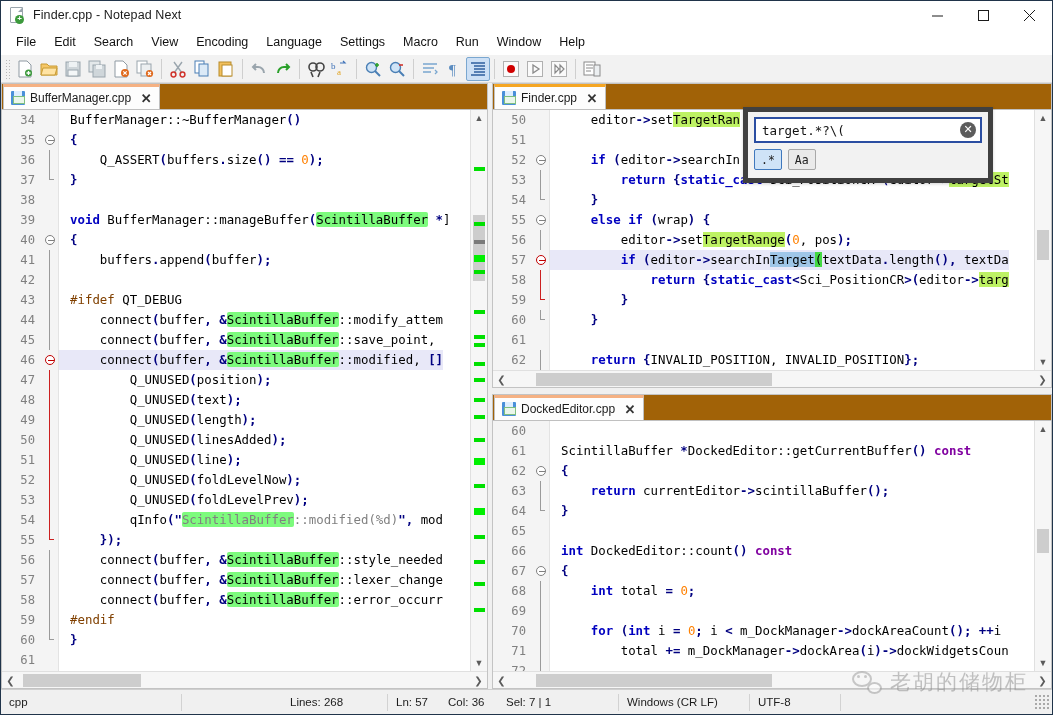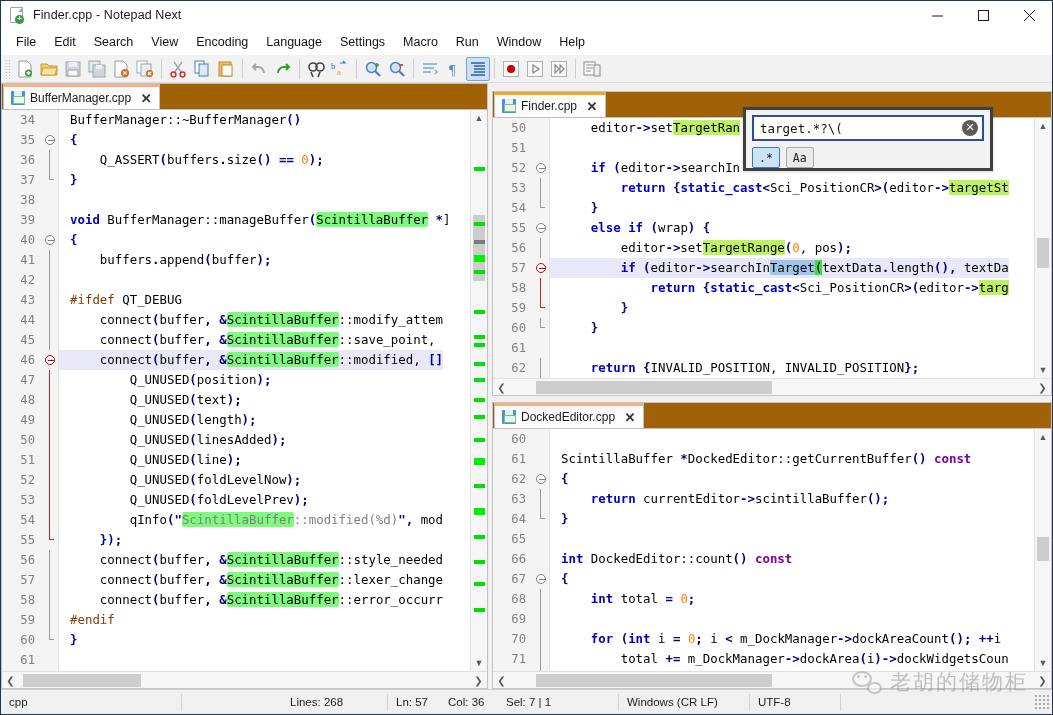--- a/index.html
+++ b/index.html
@@ -82,21 +82,21 @@
   .tb-btn.active { background: #cde0f5; border-color: #7aa7d0; }
   .tb-sep { width: 1px; height: 20px; background: #cfcfcf; margin: 0 4px; }
 
   
   .workspace {
     position: absolute; left: 0; top: 82px; right: 0; bottom: 25px;
     display: flex; background: #f0f0f0;
   }
   .pane-left  { width: 487px; display: flex; flex-direction: column; }
   .vsplit     { width: 4px; background: #f0f0f0; cursor: col-resize; }
-  .pane-right { flex: 1; display: flex; flex-direction: column; margin-top: 8px; }
+  .pane-right { flex: 1; display: flex; flex-direction: column; }
   .hsplit     { height: 6px; background: #f0f0f0; cursor: row-resize; }
 
   .pane { display: flex; flex-direction: column; background: #fff;
           border: 1px solid #c3c3c3; overflow: hidden; }
 
   
   .tabstrip {
     height: 26px; background: #a16207; display: flex;
     align-items: flex-end; border-bottom: 1px solid #c0c0c0;
   }
@@ -212,21 +212,21 @@
     display: flex; align-items: center; position: relative; flex: none;
   }
   .hs-arrow { width: 17px; text-align: center; color: #5b5b5b; font-size: 10px; }
   .hs-track { flex: 1; height: 17px; position: relative; }
   .hs-thumb { position: absolute; top: 2px; height: 13px; background: #cdcdcd; }
 
   
   .findpop {
     position: absolute; left: 742px; top: 106px;
     width: 250px; background: #f2f2f2;
-    border: 3px solid #404040; padding: 5px 6px 0 6px; z-index: 50;
+    border: 5px solid #404040; padding: 5px 6px 8px 6px; z-index: 50;
     box-shadow: 0 1px 3px rgba(0,0,0,0.18);
   }
   .find-input-row {
     display: flex; align-items: center; background: #fff;
     border: 2px solid #2b4ea2; height: 26px; padding: 0 4px 0 6px;
   }
   .find-input {
     flex: 1; border: none; outline: none; background: transparent;
     font-family: "DejaVu Sans Mono", "Liberation Mono", monospace;
     font-size: 12.5px; color: #111; padding: 0; height: 22px;

